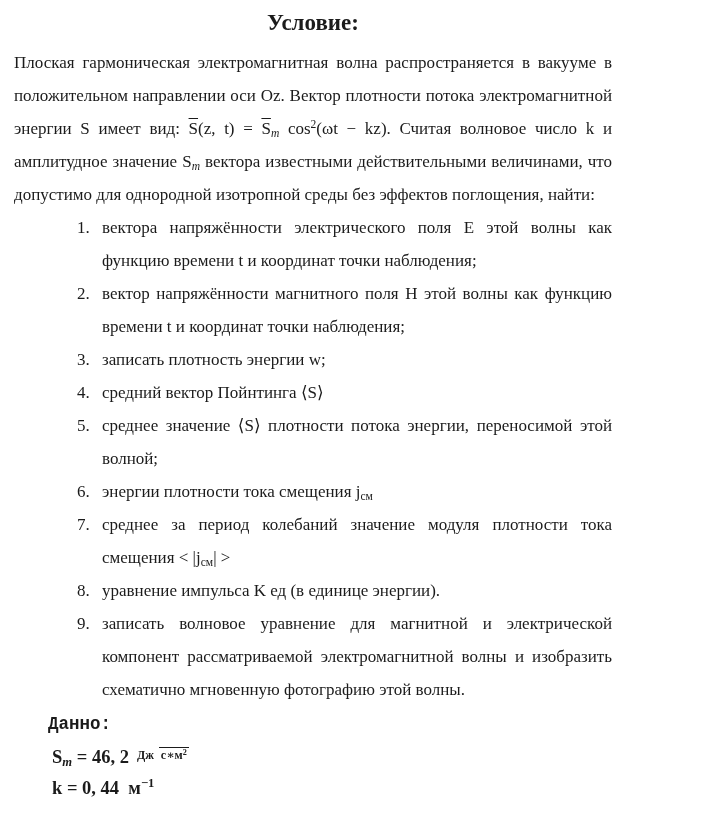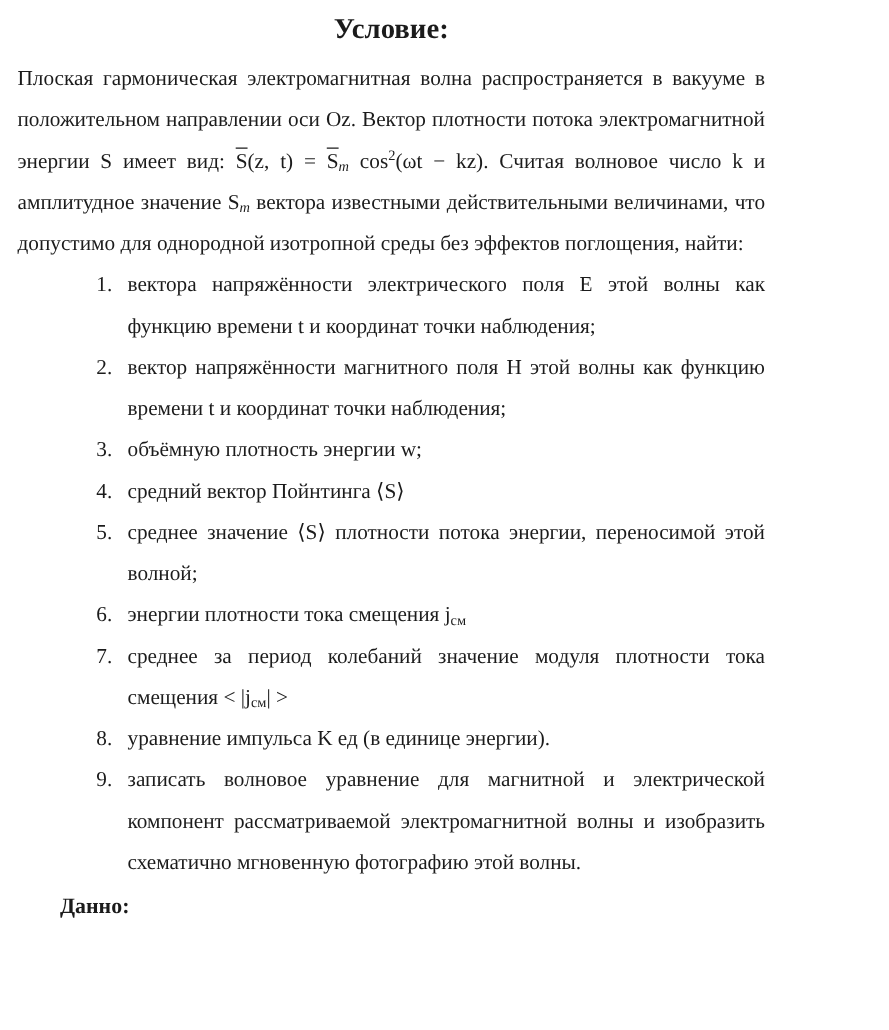--- a/index.html
+++ b/index.html
@@ -46,20 +46,21 @@
   .over { text-decoration: overline; }
   sub, sup { font-size: 68%; line-height: 0; }
   sub { vertical-align: -0.25em; }
   sup { vertical-align: 0.55em; }
   sub.it, sup.it { font-style: italic; }
   .given { margin-left: 34px; margin-top: 2px; }
   .given-label {
     font-weight: bold;
     font-size: 17.5px;
     line-height: 33px;
+    font-family: Liberation Mono, monospace;
   }
   .formula-line {
     font-size: 18.5px;
     font-weight: bold;
     margin: 6px 0 10px 4px;
     display: flex;
     align-items: center;
   }
   .formula-line .runs { white-space: pre-wrap; }
   .frac {
@@ -88,21 +89,21 @@
     <div class="task-item">
       <span class="num"><span class="it">1.</span></span>
       <span class="content"><span>вектора напряжённости электрического поля </span><span class="it">E</span><span> этой волны как функцию времени </span><span class="it">t</span><span> и координат точки наблюдения;</span></span>
     </div>
     <div class="task-item">
       <span class="num"><span class="it">2.</span></span>
       <span class="content"><span>вектор напряжённости магнитного поля </span><span class="it">H</span><span> этой волны как функцию времени </span><span class="it">t</span><span> и координат точки наблюдения;</span></span>
     </div>
     <div class="task-item">
       <span class="num"><span>3.</span></span>
-      <span class="content"><span>объёмную плотность энергии </span><span class="it">w</span><span>;</span></span>
+      <span class="content"><span>записать плотность энергии </span><span class="it">w</span><span>;</span></span>
     </div>
     <div class="task-item">
       <span class="num"><span>4.</span></span>
       <span class="content"><span>средний вектор Пойнтинга ⟨</span><span class="it">S</span><span>⟩</span></span>
     </div>
     <div class="task-item">
       <span class="num"><span>5.</span></span>
       <span class="content"><span>среднее значение ⟨</span><span class="it">S</span><span>⟩ плотности потока энергии, переносимой этой волной;</span></span>
     </div>
     <div class="task-item">
@@ -119,16 +120,26 @@
     </div>
     <div class="task-item">
       <span class="num"><span>9.</span></span>
       <span class="content"><span>записать волновое уравнение для магнитной и электрической компонент рассматриваемой электромагнитной волны и изобразить схематично мгновенную фотографию этой волны.</span></span>
     </div>
   </div>
 
   <div class="given">
     <div class="given-label">Данно:</div>
 
+    <div class="formula-line">
+      <span class="runs"><span class="it bd">S</span><sub class="it bd">m</sub><span class="bd"> = </span><span class="bd">46, 2</span></span>
+      <span class="frac">
+        <span class="num"><span class="bd">Дж</span></span>
+        <span class="den"><span class="bd">с∗м</span><sup class="bd">2</sup></span>
+      </span>
+    </div>
 
+    <div class="formula-line">
+      <span class="runs"><span class="it bd">k</span><span class="bd"> = </span><span class="bd">0, 44  </span><span class="bd">м</span><sup class="bd">−1</sup></span>
+    </div>
   </div>
 
 </div>
 
 </body></html>

